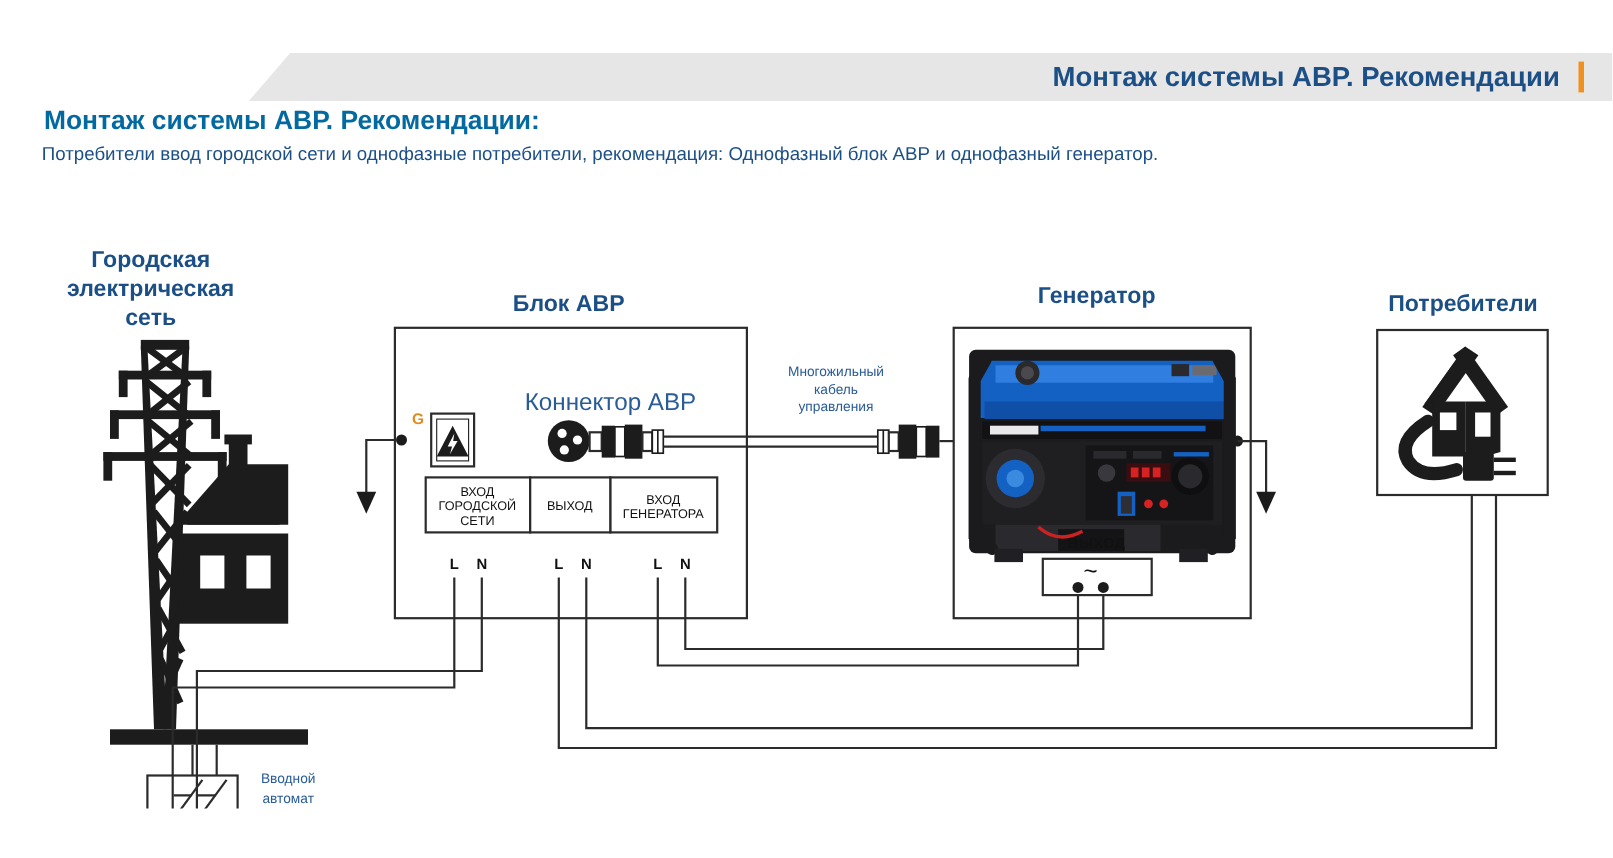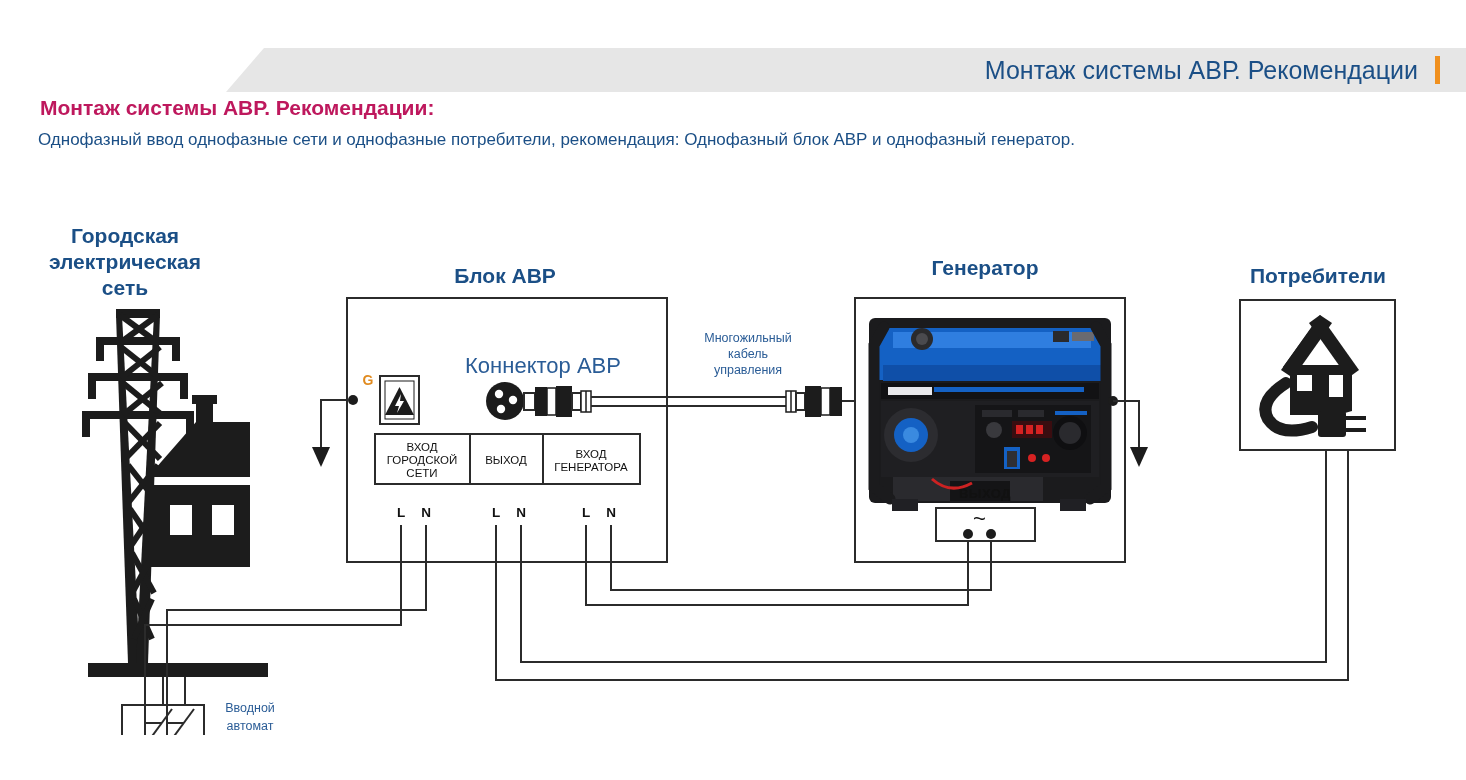--- a/index.html
+++ b/index.html
@@ -17,38 +17,38 @@
     overflow:hidden;
   }
   .banner-shape{
     position:absolute;right:0;top:0;height:44px;width:1240px;
     background:#e6e6e6;
     -webkit-clip-path:polygon(38px 0,100% 0,100% 100%,0 100%);
     clip-path:polygon(38px 0,100% 0,100% 100%,0 100%);
   }
   .banner-title{
     position:absolute;right:48px;top:0;height:44px;line-height:44px;
-    font-size:25px;font-weight:normal;color:#1b4f86;white-space:nowrap;
+    font-size:25px;font-weight:bold;color:#1b4f86;white-space:nowrap;
   }
   .banner-accent{
     position:absolute;right:26px;top:8px;width:5px;height:28px;
     background:#f0901e;
   }
   
   .page-title{
     position:absolute;left:40px;top:96px;
-    font-size:21px;font-weight:bold;color:#be185d;white-space:nowrap;
+    font-size:24px;font-weight:bold;color:#0369a1;white-space:nowrap;
   }
   .subtitle{
     position:absolute;left:38px;top:128px;width:1390px;
     font-size:17px;color:#1b4f86;line-height:1.45;
   }
   .subtitle b{font-weight:normal;}
   
-  .diagram{position:absolute;left:0;top:215px;width:1414px;height:520px;}
+  .diagram{position:absolute;left:12px;top:215px;width:1414px;height:520px;}
   svg{display:block;}
   .sec-label{
     font-family:"Liberation Sans","DejaVu Sans",sans-serif;
     font-size:21px;font-weight:bold;fill:#1b4f86;text-anchor:middle;
   }
   .conn-label{
     font-family:"Liberation Sans","DejaVu Sans",sans-serif;
     font-size:22px;fill:#2a5c96;text-anchor:middle;
   }
   .note{
@@ -79,21 +79,21 @@
 </head>
 <body>
 
 <div class="banner">
   <div class="banner-shape"></div>
   <div class="banner-title">Монтаж системы АВР. Рекомендации</div>
   <div class="banner-accent"></div>
 </div>
 
 <div class="page-title">Монтаж системы АВР. Рекомендации:</div>
-<div class="subtitle"><span>Однофазный ввод однофазные сети и однофазные потребители, рекомендация: </span><b>Однофазный блок АВР и однофазный генератор.</b></div>
+<div class="subtitle"><span>Потребители ввод городской сети и однофазные потребители, рекомендация: </span><b>Однофазный блок АВР и однофазный генератор.</b></div>
 
 <div class="diagram">
 <svg width="1466" height="520" viewBox="0 0 1466 520" xmlns="http://www.w3.org/2000/svg">
 
   <g>
     <text class="sec-label" x="125" y="28">Городская</text>
     <text class="sec-label" x="125" y="54">электрическая</text>
     <text class="sec-label" x="125" y="80">сеть</text>
   </g>
   <text class="sec-label" x="505" y="68">Блок АВР</text>

